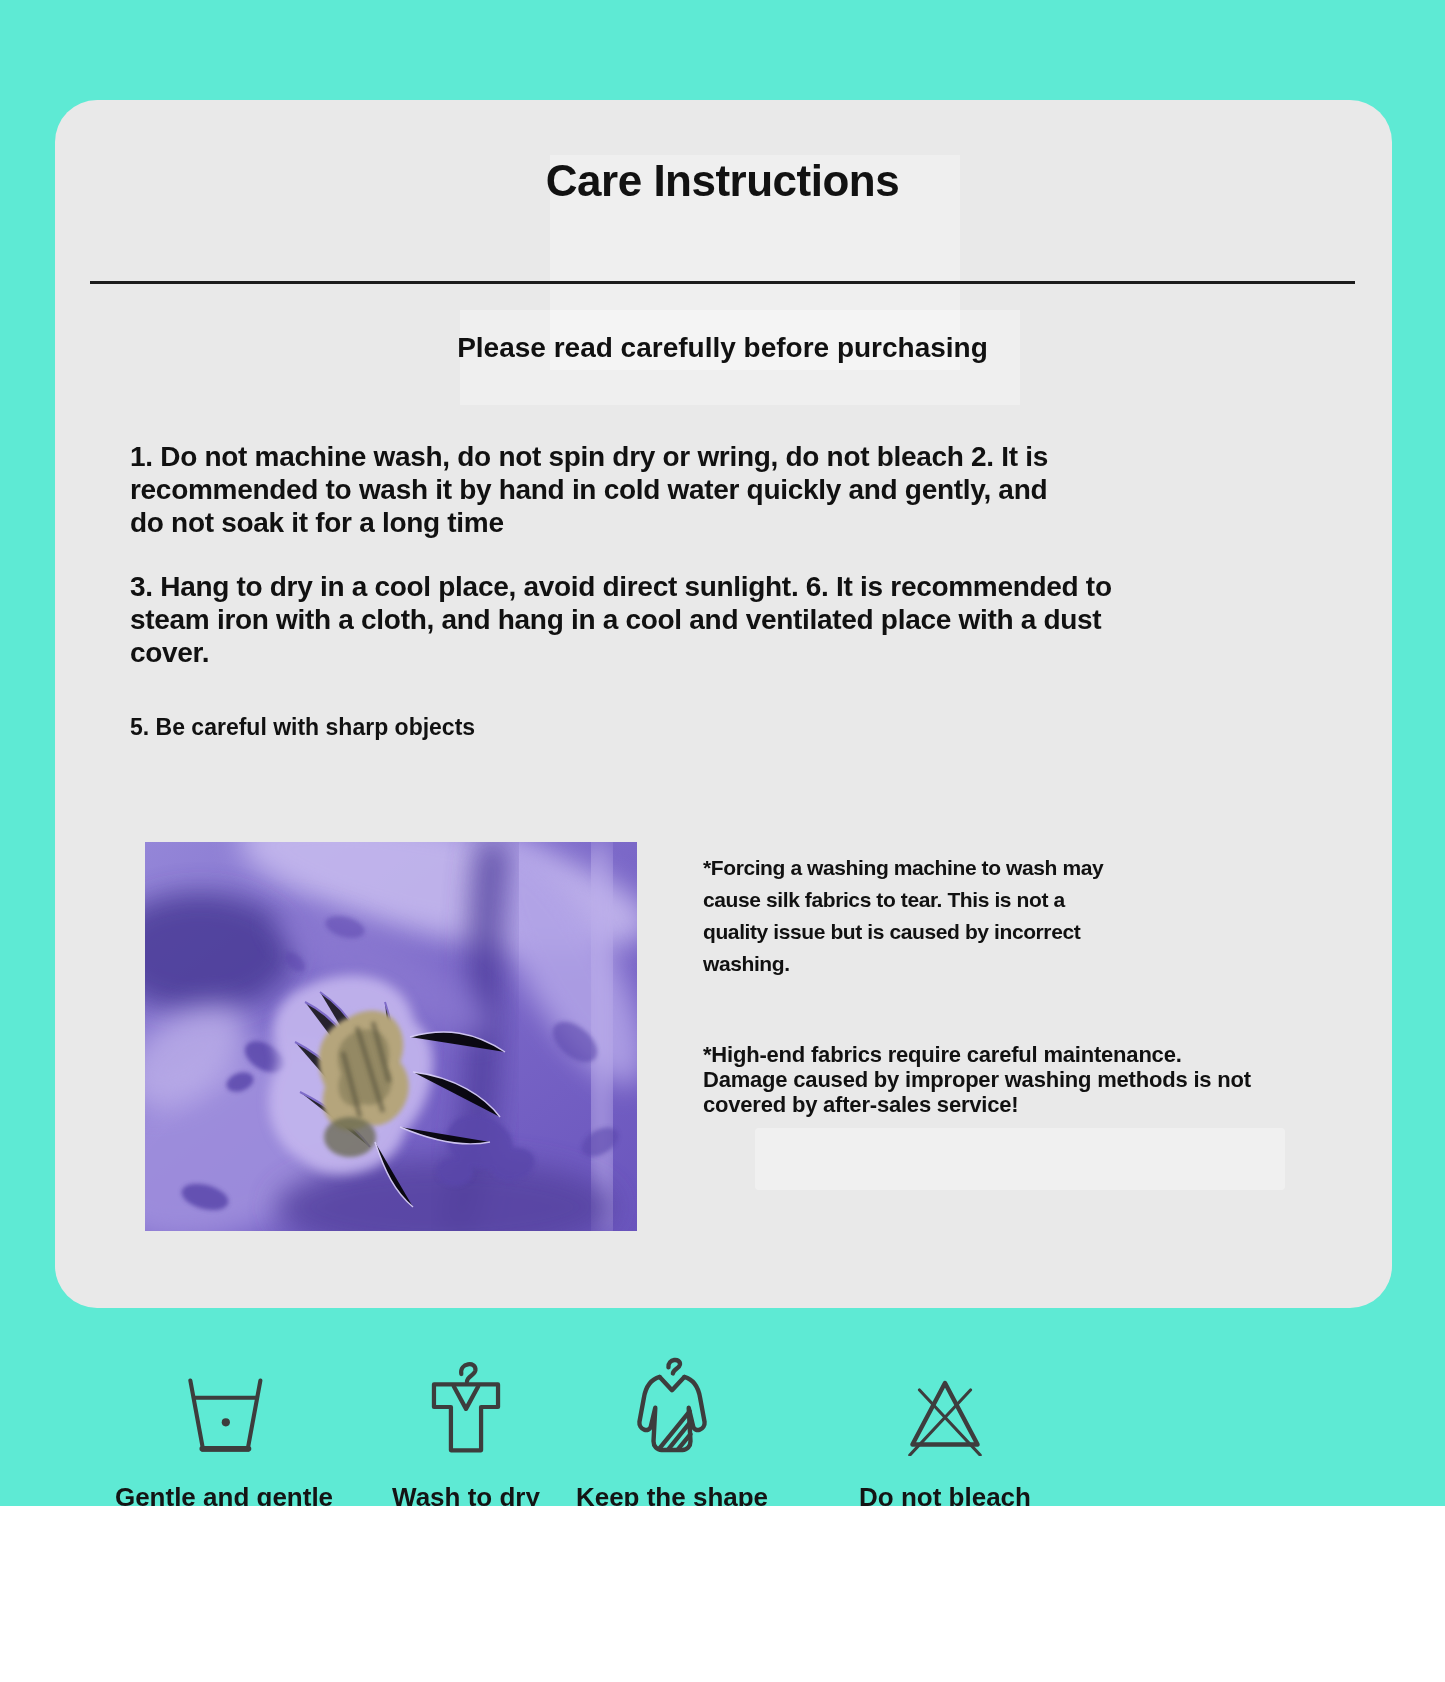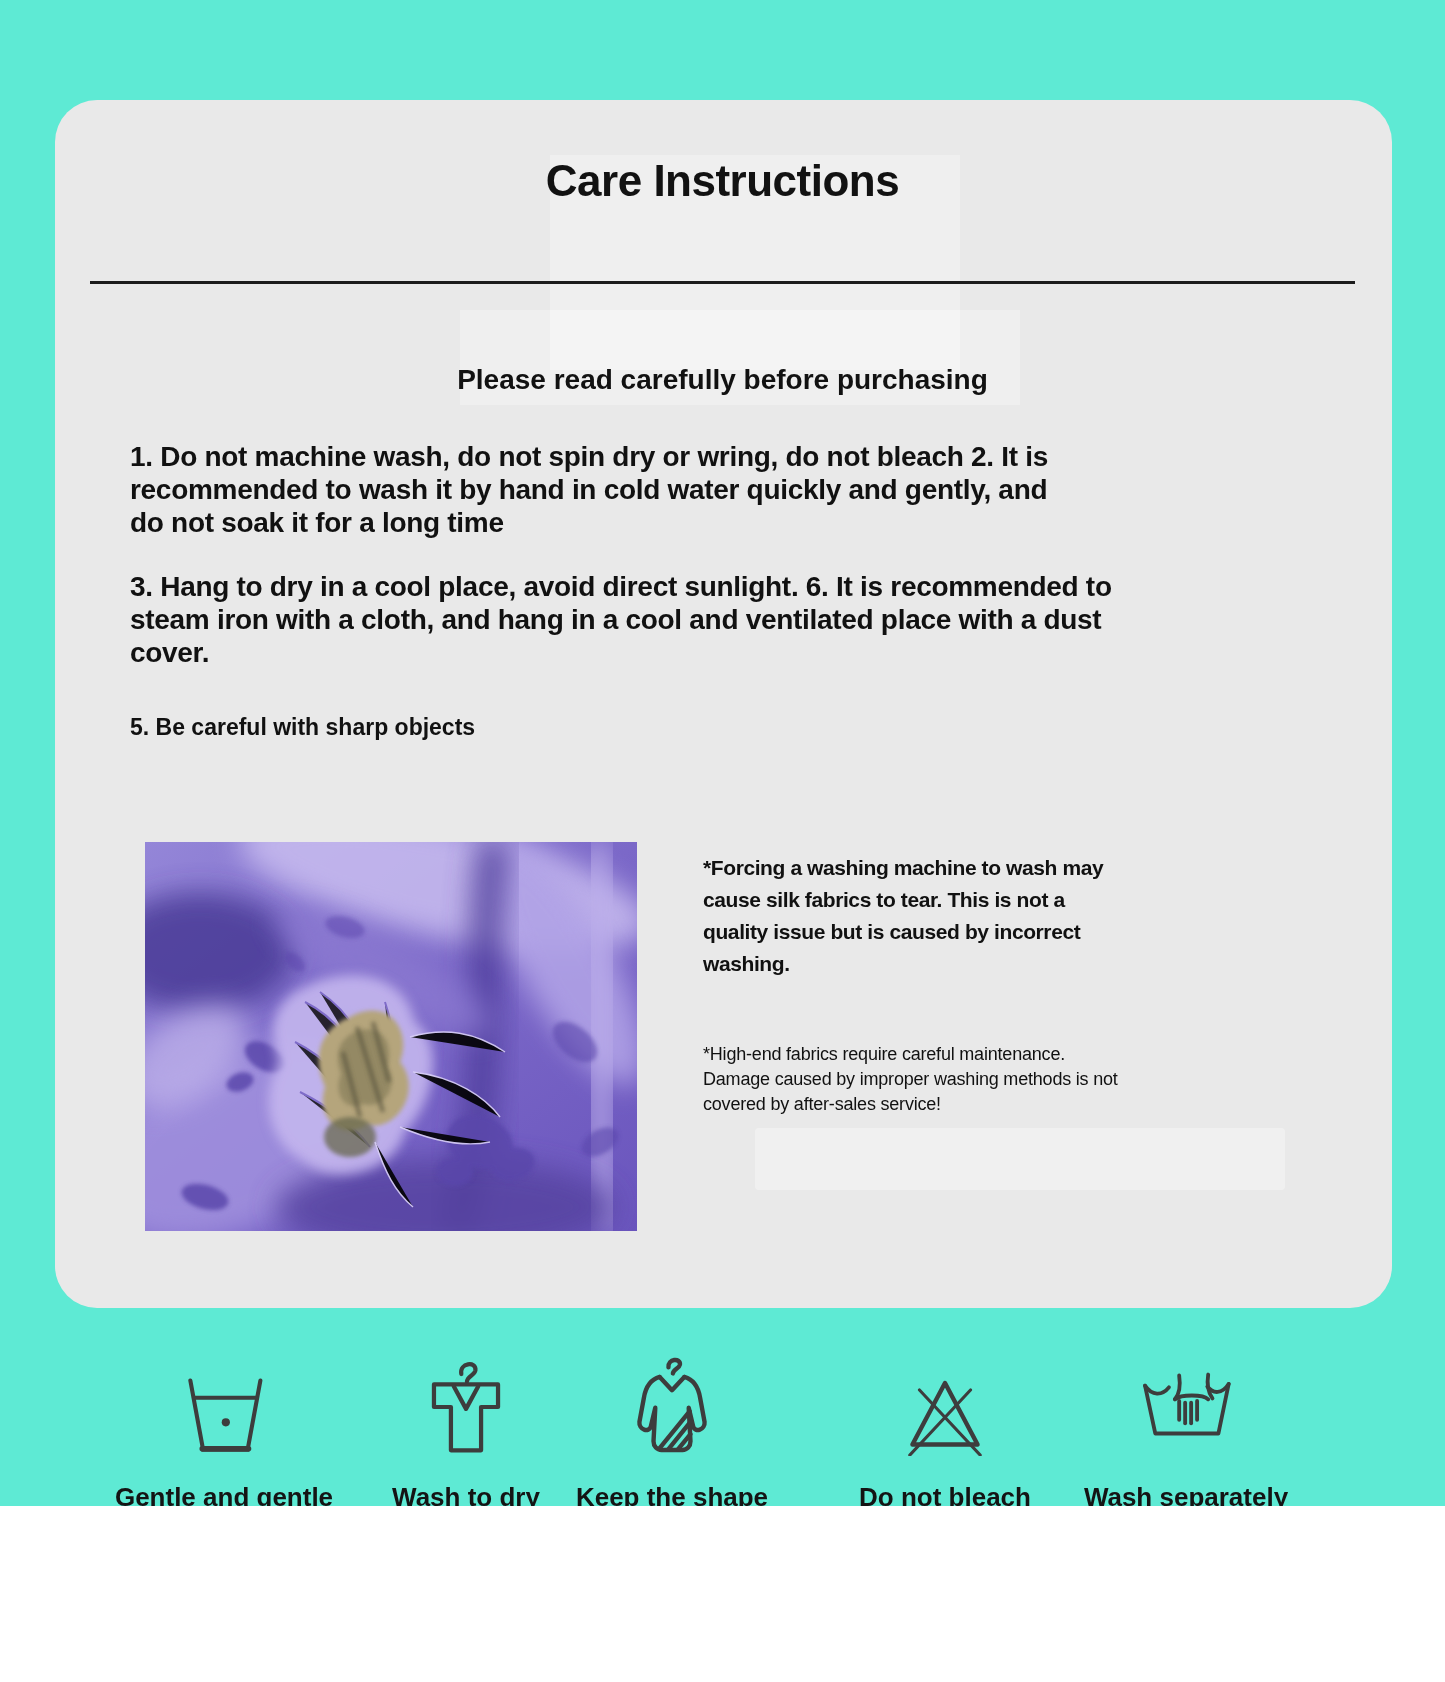--- a/index.html
+++ b/index.html
@@ -12,40 +12,40 @@
     background:#e9e9e9;border-radius:42px;
   }
   .soft-box{position:absolute;background:rgba(255,255,255,0.30);}
   .title{
     position:absolute;left:0;top:156px;width:100%;text-align:center;
     font-size:44px;font-weight:700;letter-spacing:-0.5px;color:#121212;
   }
   .rule{position:absolute;left:90px;top:281px;width:1265px;height:2.5px;background:#1c1c1c;}
   .subtitle{
     position:absolute;left:0;top:332px;width:100%;text-align:center;
-    font-size:28px;font-weight:700;color:#111;margin-top:32px;
+    font-size:28px;font-weight:700;color:#111;
   }
   .body-par{
     position:absolute;left:130px;width:1245px;font-size:28px;font-weight:700;
     line-height:33px;letter-spacing:-0.3px;white-space:pre-line;color:#111;
   }
   .par1{top:440px;}
   .par2{top:570px;}
   .note{
     position:absolute;left:130px;top:714px;font-size:23px;font-weight:700;color:#111;
   }
   .fabric{
     position:absolute;left:145px;top:842px;width:492px;height:389px;overflow:hidden;
   }
   .warn-a{
     position:absolute;left:703px;top:852px;width:660px;font-size:21px;font-weight:700;
     line-height:32px;letter-spacing:-0.4px;white-space:pre-line;color:#111;
   }
   .warn-b{
-    position:absolute;left:703px;top:1042px;width:660px;font-size:18px;font-weight:400;
+    position:absolute;left:703px;top:1042px;width:660px;font-size:22px;font-weight:700;
     line-height:25px;letter-spacing:-0.2px;white-space:pre-line;color:#111;
   }
   .band{position:absolute;left:755px;top:1128px;width:530px;height:62px;
     background:rgba(255,255,255,0.35);border-radius:4px;}
   .footer-item{position:absolute;top:1350px;width:240px;height:170px;}
   .icon-box{height:106px;display:flex;align-items:flex-end;justify-content:center;}
   .icon-box svg{display:block;}
   .care-label{
     margin-top:26px;text-align:center;font-weight:700;font-size:26px;color:#141414;
   }
@@ -204,33 +204,14 @@
         <svg width="88" height="88" viewBox="0 0 100 100" fill="none" stroke="#3d3d3d" stroke-linecap="round" stroke-linejoin="round">
           <path d="M50 17 L87 87 L13 87 Z" stroke-width="5"></path>
           <path d="M21 25 L90 99" stroke-width="3.5"></path>
           <path d="M79 25 L10 99" stroke-width="3.5"></path>
         </svg>
       </span>
     </div>
     <div class="care-label">Do not bleach</div>
   </div>
 
-  <div class="footer-item it5">
-    <div class="icon-box">
-      <span style="margin-bottom:14px;">
-        <svg width="100" height="70" viewBox="0 0 116 82" fill="none" stroke="#3d3d3d" stroke-width="4.5" stroke-linecap="round" stroke-linejoin="round">
-          <path d="M10 16 L22 72 L96 72 L108 14"></path>
-          <path d="M10 16 C18 28 30 28 38 18"></path>
-          <path d="M108 14 C100 26 90 26 83 17"></path>
-          <path d="M50 4 C52 18 50 26 45 32"></path>
-          <path d="M84 3 C82 16 84 24 89 31"></path>
-          <path d="M45 32 C52 26 78 26 84 32"></path>
-          <path d="M50 34 L50 56"></path>
-          <path d="M57 36 L57 60"></path>
-          <path d="M64 36 L64 60"></path>
-          <path d="M71 34 L71 56"></path>
-        </svg>
-      </span>
-    </div>
-    <div class="care-label">Wash separately</div>
-  </div>
 
 </div>
 
 </body></html>

